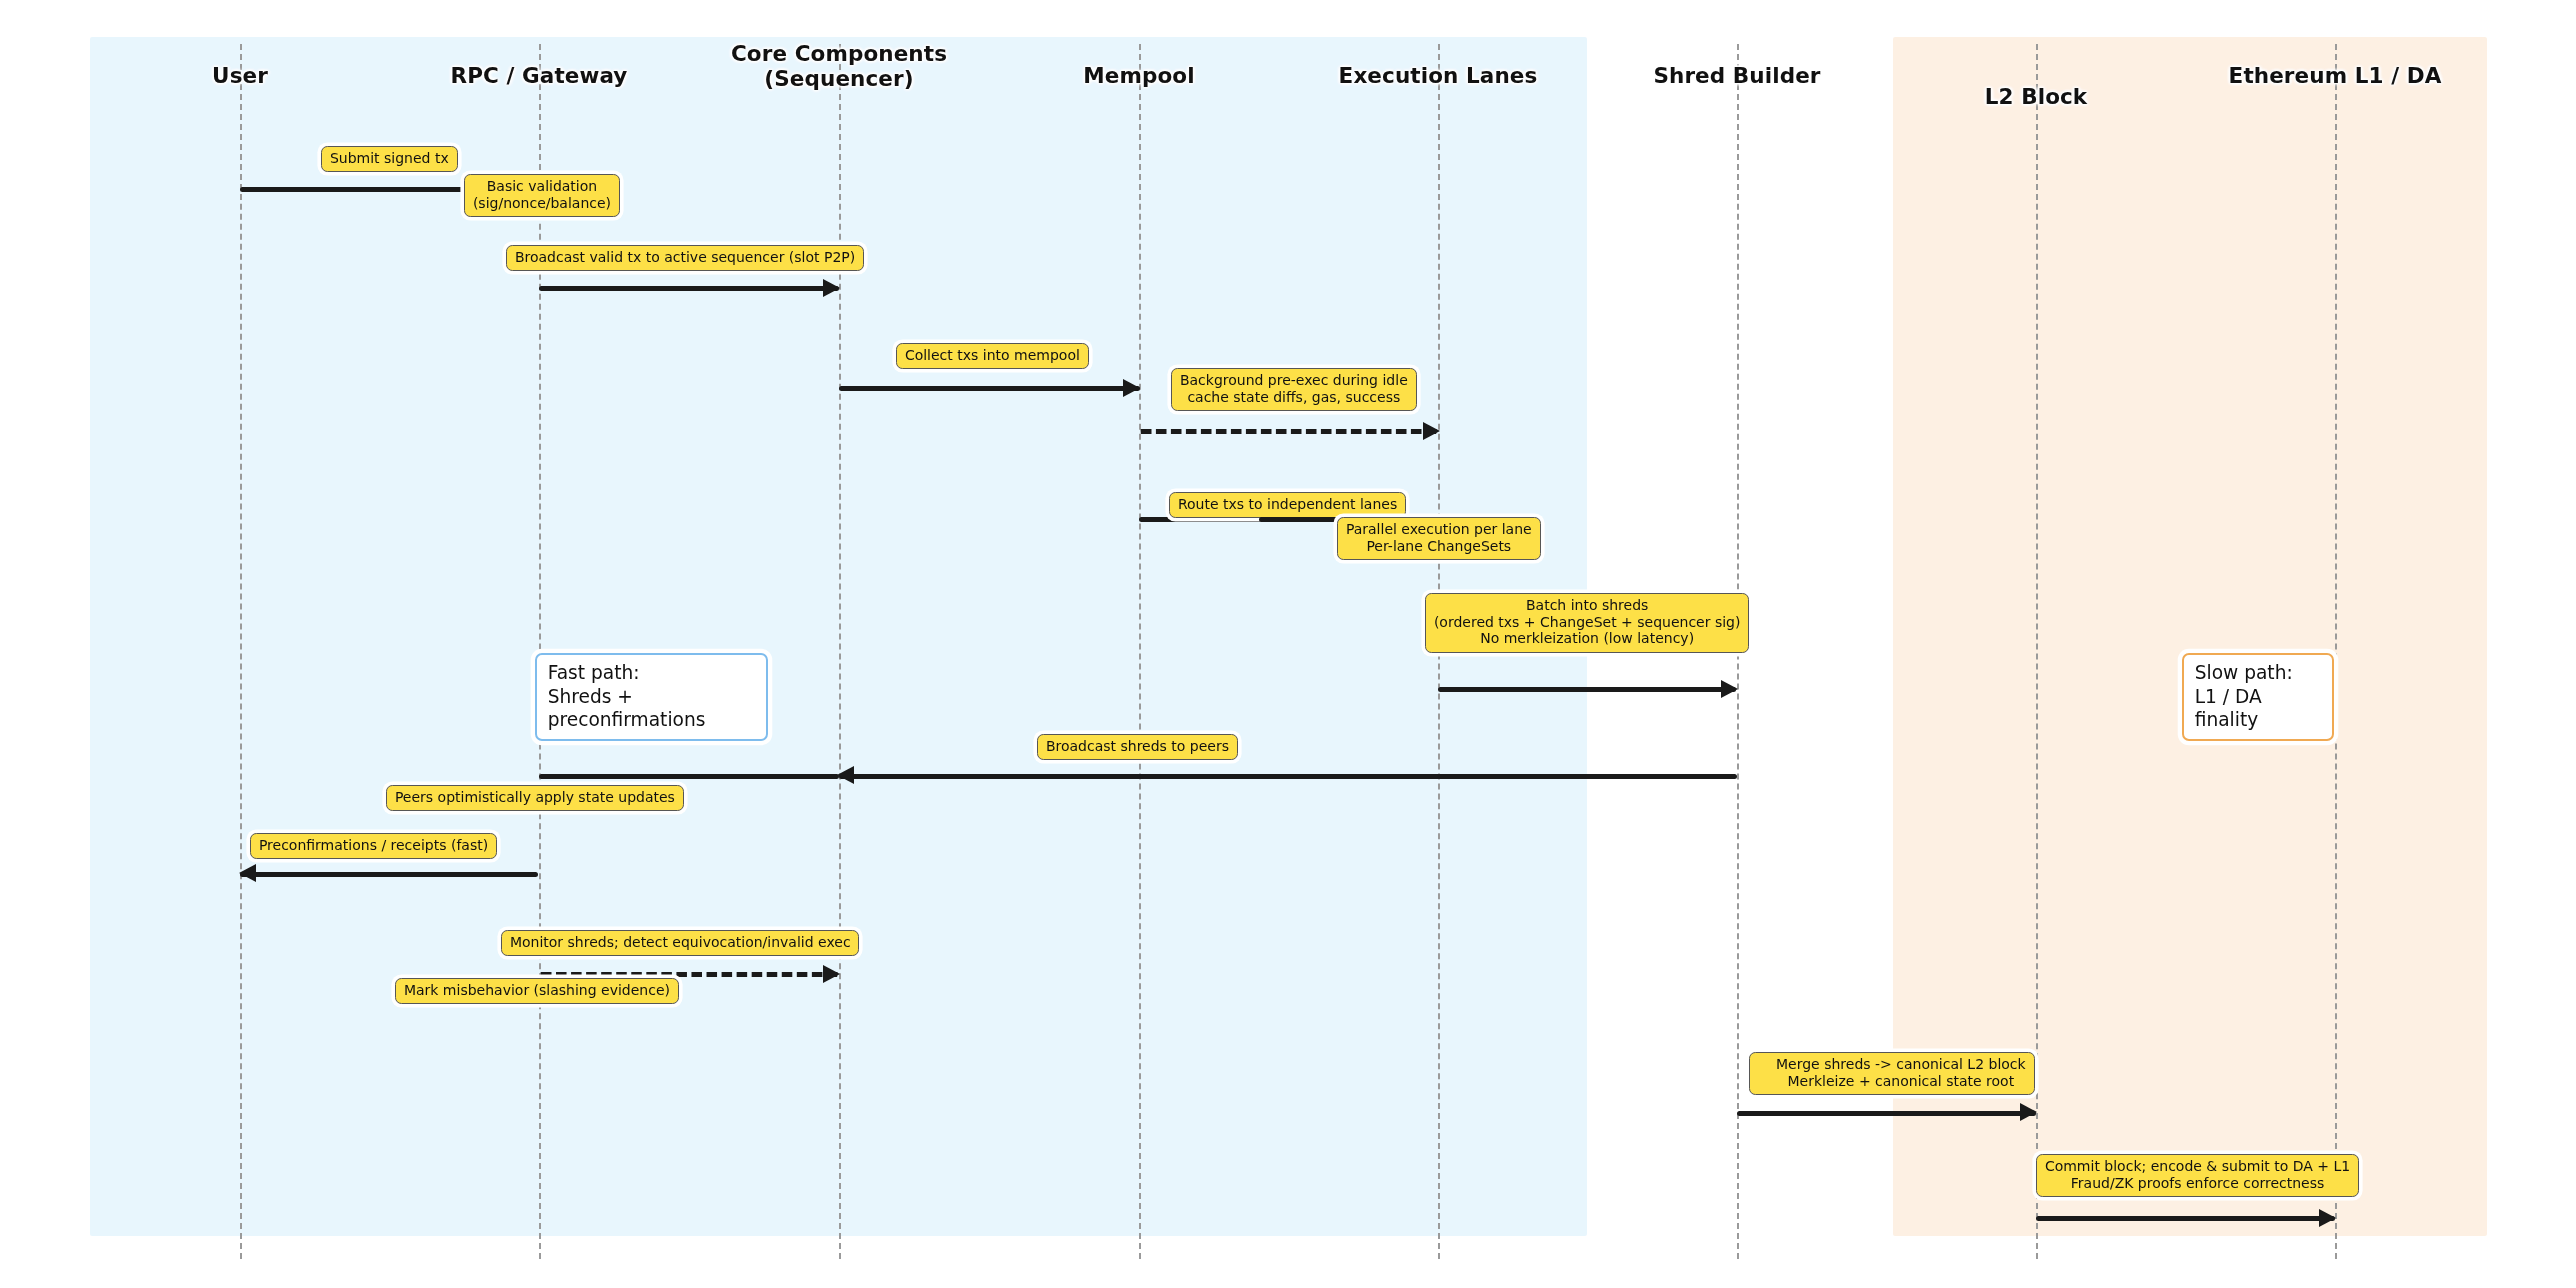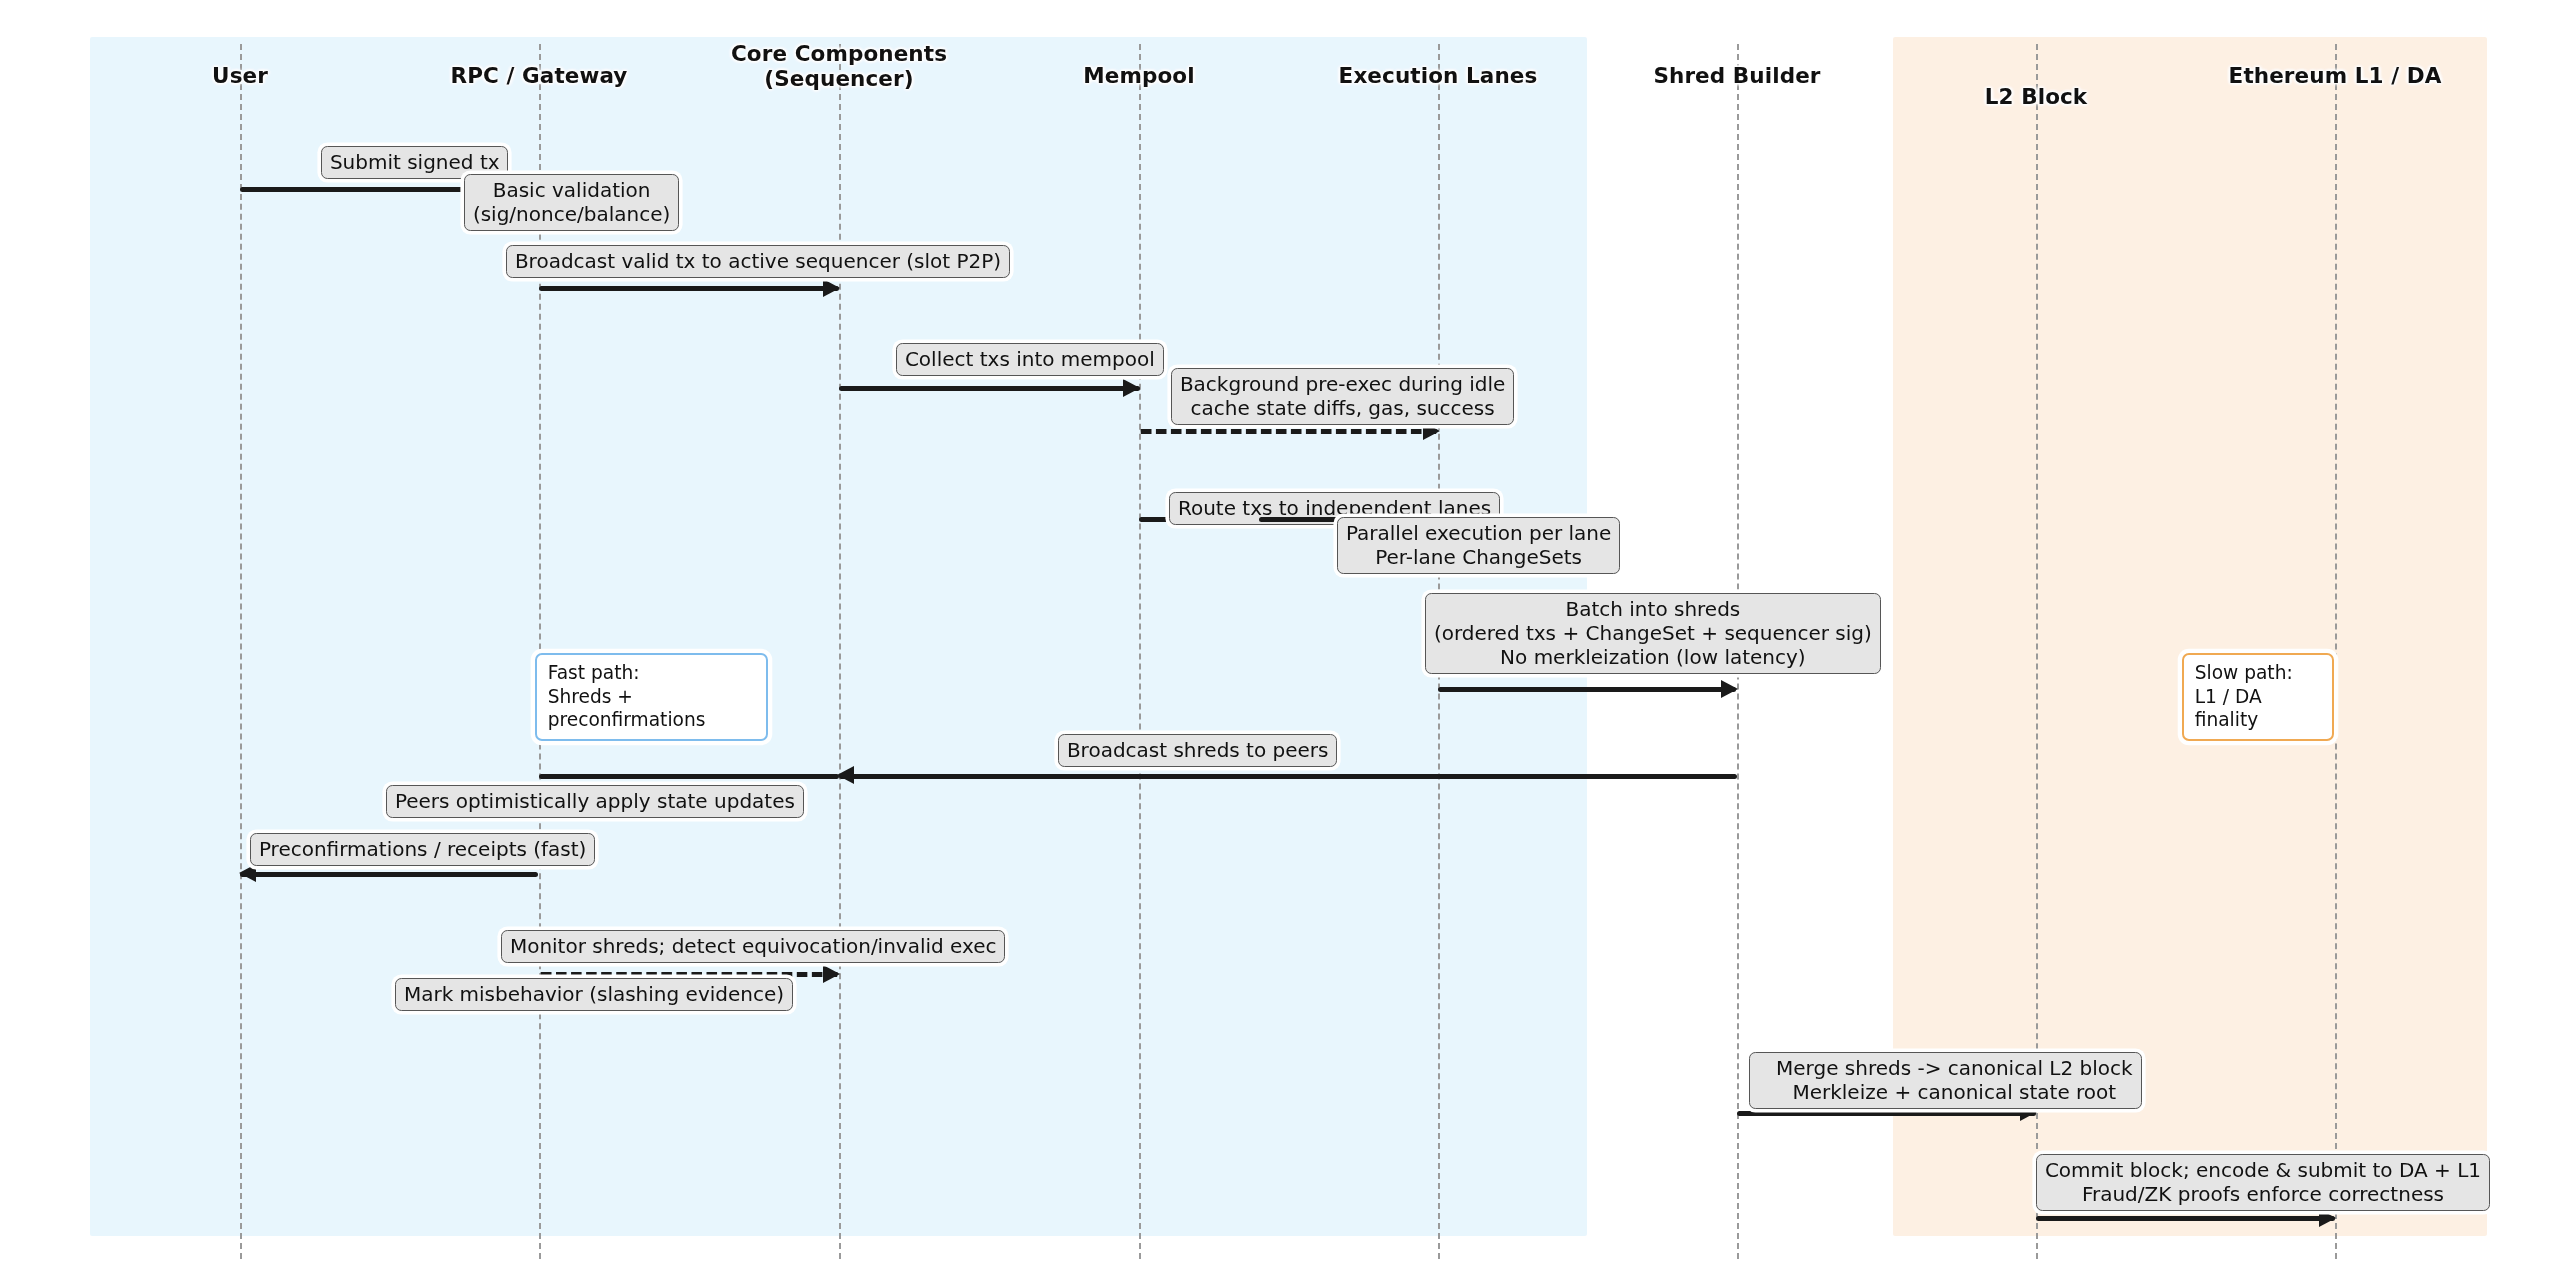--- a/index.html
+++ b/index.html
@@ -12,24 +12,24 @@
   .actor{position:absolute;transform:translateX(-50%);text-align:center;
          font-family:"DejaVu Sans","Liberation Sans",sans-serif;
          font-size:21.5px;font-weight:700;color:#111;letter-spacing:0.1px;
          line-height:1.18;white-space:pre-line;
          text-shadow:0 0 4.3px #fff,0 0 4.3px #fff,0 0 4.3px #fff,0 0 2.9px #fff,1.4px 0 3.6px #fff,-1.4px 0 3.6px #fff;}
   .msgline{position:absolute;height:0;border-top:5px solid #1a1a1a;border-radius:2.9px;}
   .msgline.dashed{border-top:5px dashed #1a1a1a;}
   .arrowhead{position:absolute;width:0;height:0;}
   .arrowhead.right{border-top:9.3px solid transparent;border-bottom:9.3px solid transparent;border-left:17px solid #1a1a1a;}
   .arrowhead.left{border-top:9.3px solid transparent;border-bottom:9.3px solid transparent;border-right:17px solid #1a1a1a;}
-  .label{position:absolute;background:#e5e5e5;border:1.9px solid #565656;border-radius:6.4px;
+  .label{position:absolute;background:#fde047;border:1.9px solid #565656;border-radius:6.4px;
          padding:2.9px 7.9px 4.3px 7.9px;
          font-family:"DejaVu Sans","Liberation Sans",sans-serif;
-         font-size:20px;line-height:1.2;color:#111;white-space:pre-line;text-align:center;
+         font-size:14px;line-height:1.2;color:#111;white-space:pre-line;text-align:center;
          box-shadow:0 0 0 3.6px #fff;}
   .label.tleft{text-align:left;}
   .note{position:absolute;background:#fff;border-radius:7px;padding:6.4px 10.7px 7.9px 10.7px;
         font-family:"DejaVu Sans","Liberation Sans",sans-serif;
         font-size:18.6px;line-height:1.25;color:#111;white-space:pre-line;text-align:left;
         box-shadow:0 0 0 4.3px #fff;}
   .note.blue{border:2.4px solid #7ebced;}
   .note.orange{border:2.4px solid #f0a952;}
 </style>
 </head>
@@ -71,21 +71,21 @@
       <div class="msgline" style="left: 1259px; width: 179px; top: 517px;"></div>
       <div class="label" style="left: 1337px; top: 517px;">Parallel execution per lane
 Per-lane ChangeSets</div>
       <div class="msgline" style="left: 1438px; width: 298px; top: 687px;"></div>
       <div class="arrowhead right" style="top: 680px; left: 1721px;"></div>
       <div class="label" style="left: 1425px; top: 593px;">Batch into shreds
 (ordered txs + ChangeSet + sequencer sig)
 No merkleization (low latency)</div>
       <div class="msgline" style="left: 839px; width: 898px; top: 774px;"></div>
       <div class="arrowhead left" style="top: 766px; left: 837px;"></div>
-      <div class="label tleft" style="left: 1037px; top: 734px; margin-left: 21px;">Broadcast shreds to peers</div>
+      <div class="label tleft" style="left: 1037px; top: 734px;">Broadcast shreds to peers</div>
       <div class="msgline" style="left: 539px; width: 300px; top: 774px;"></div>
       <div class="label tleft" style="left: 386px; top: 785px;">Peers optimistically apply state updates</div>
       <div class="msgline" style="left: 240px; width: 298px; top: 872px;"></div>
       <div class="arrowhead left" style="top: 864px; left: 239px;"></div>
       <div class="label tleft" style="left: 250px; top: 833px;">Preconfirmations / receipts (fast)</div>
       <div class="msgline dashed" style="left: 539px; width: 300px; top: 972px;"></div>
       <div class="arrowhead right" style="top: 965px; left: 823px;"></div>
       <div class="label tleft" style="left: 501px; top: 930px;">Monitor shreds; detect equivocation/invalid exec</div>
       <div class="label tleft" style="left: 395px; top: 978px;">Mark misbehavior (slashing evidence)</div>
       <div class="msgline" style="left: 1737px; width: 299px; top: 1111px;"></div>

